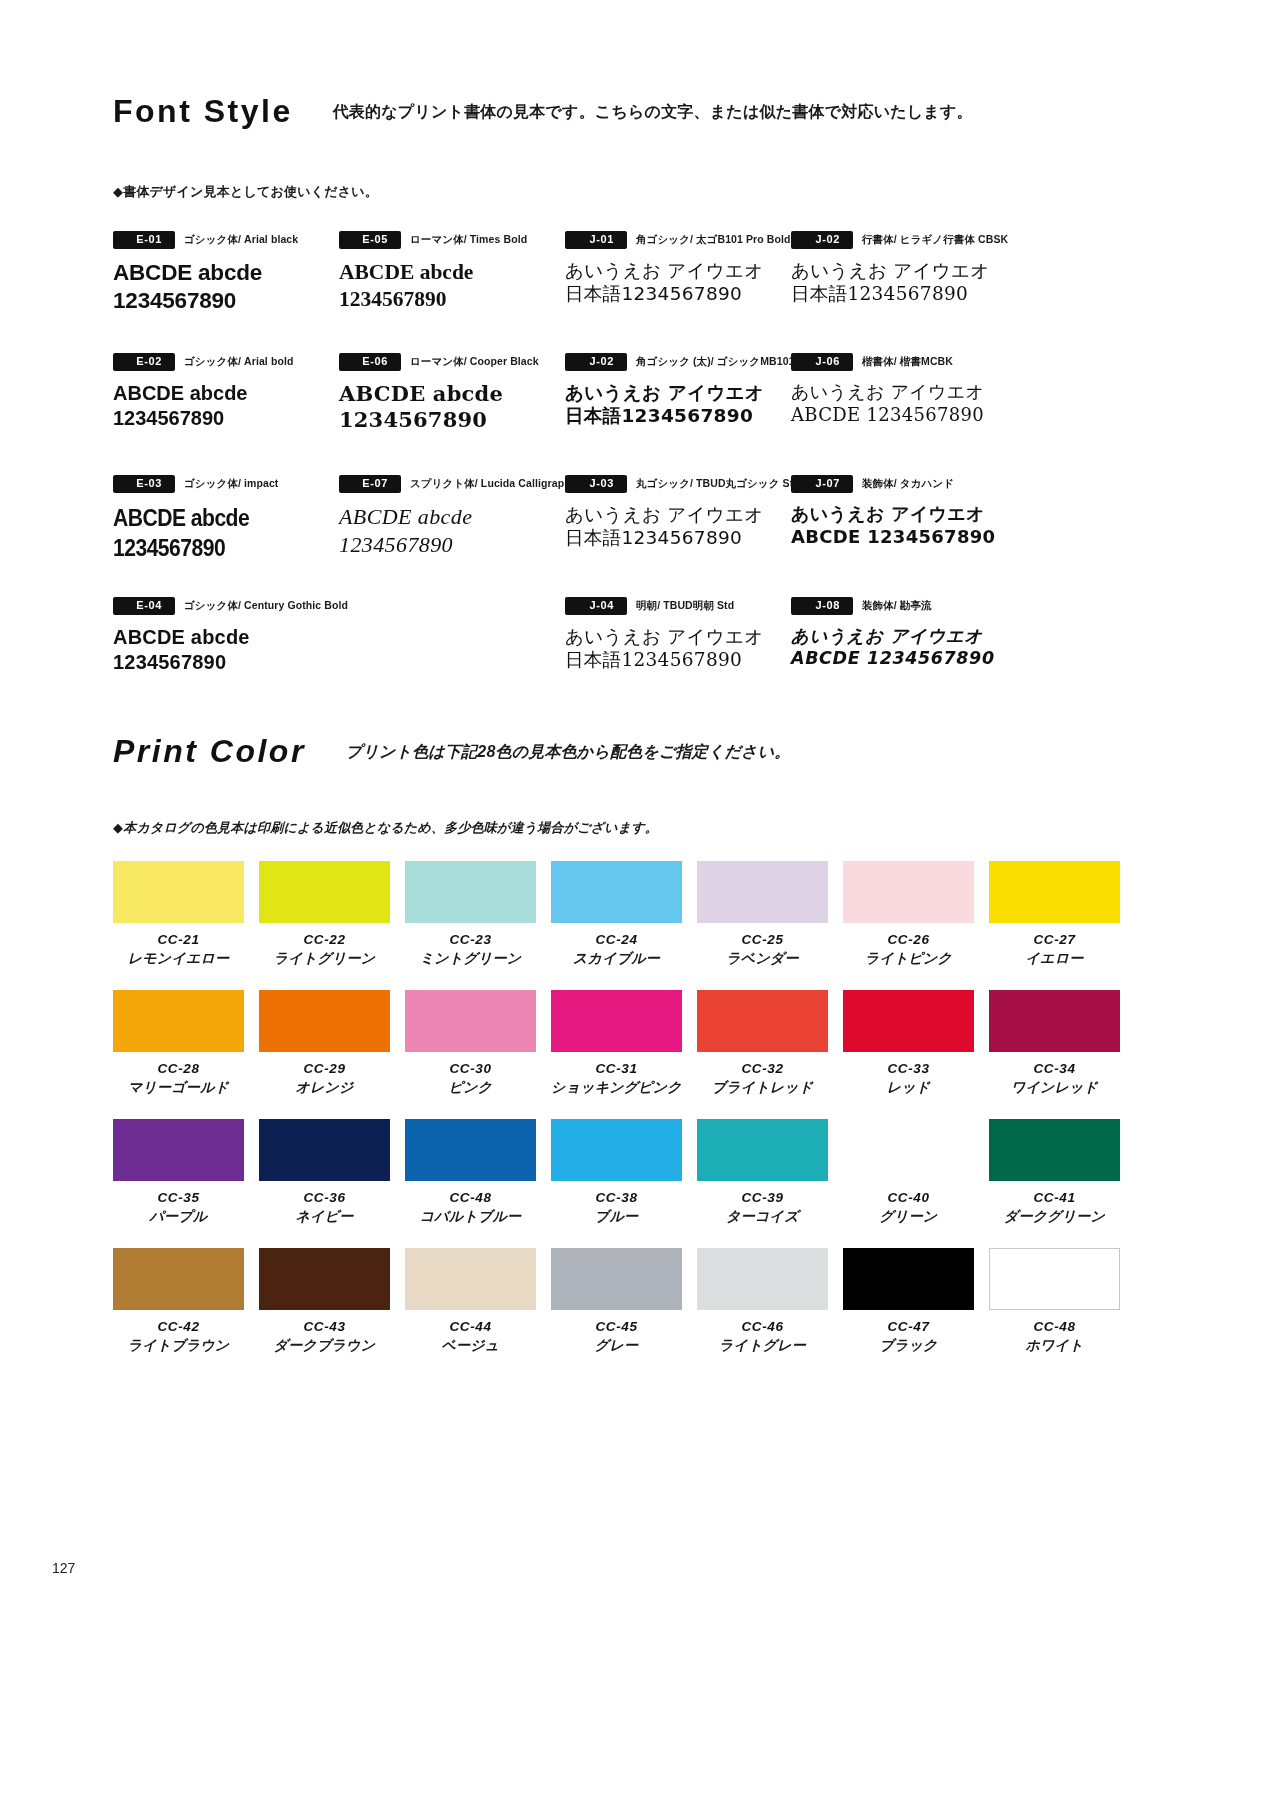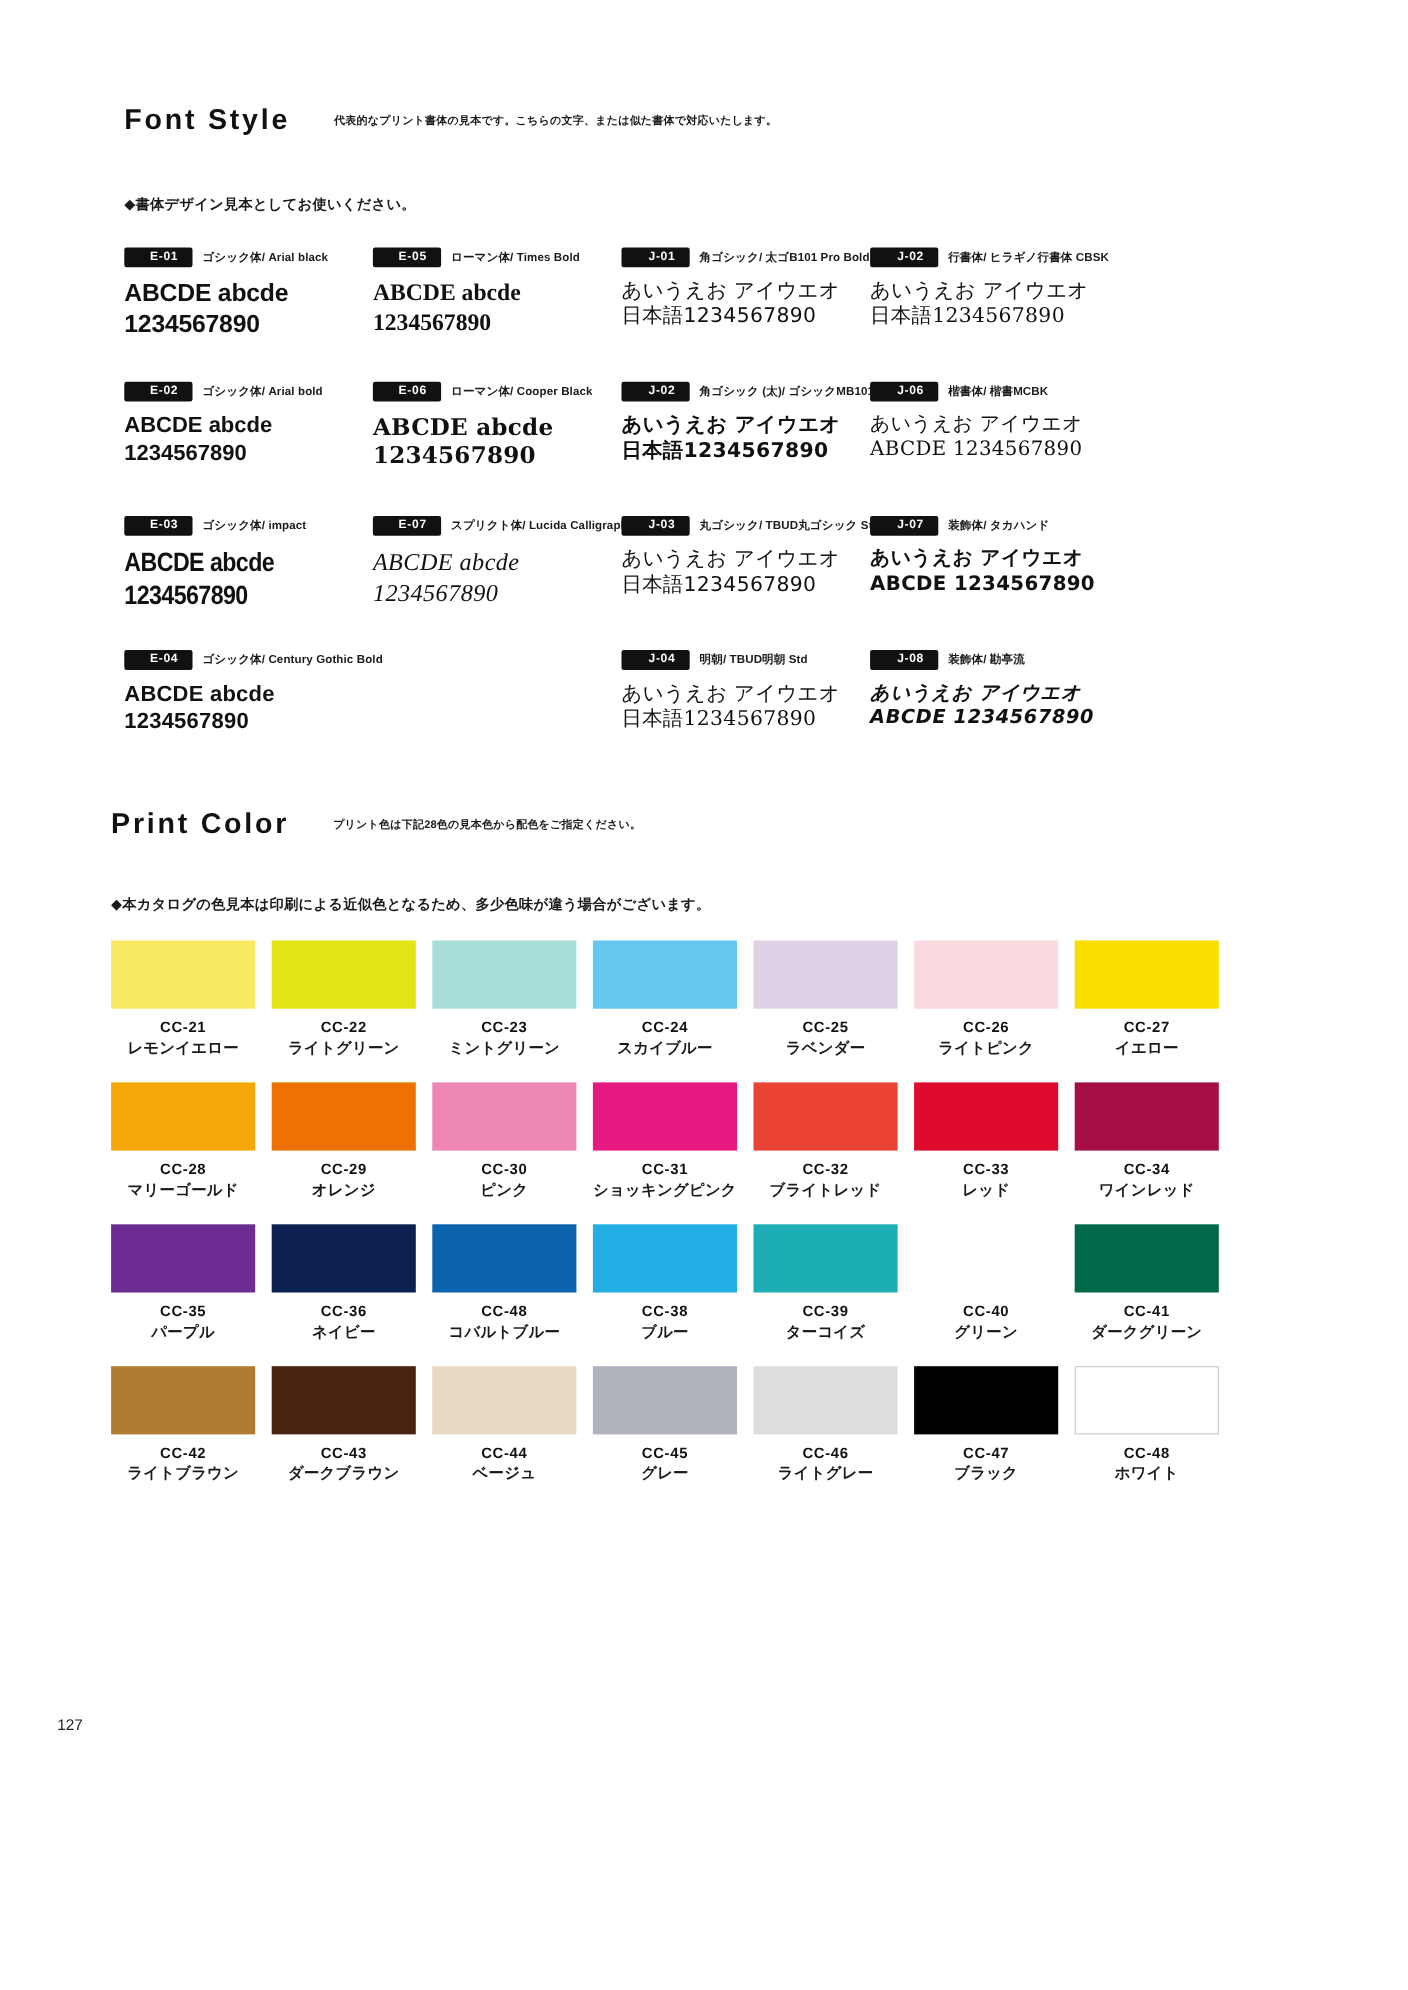--- a/index.html
+++ b/index.html
@@ -10,25 +10,25 @@
     color:#1a1a1a;
     -webkit-font-smoothing:antialiased;
     position:relative;
     overflow:hidden;
   }
   .page{ position:relative; width:1280px; height:1809px; }
 
   
   .section-head{ display:flex; align-items:flex-end; gap:40px; }
   .sec-title{
-    font-size:26px; font-weight:700; letter-spacing:2.5px;
+    font-size:32px; font-weight:700; letter-spacing:2.5px;
     line-height:1; color:#111;
   }
   .sec-note{
-    font-size:10px; font-weight:600; letter-spacing:.2px;
+    font-size:16px; font-weight:600; letter-spacing:.2px;
     color:#1a1a1a; padding-bottom:4px;
   }
   .bullet-note{
     font-size:13px; font-weight:600; color:#1a1a1a; letter-spacing:.2px;
   }
 
   
   #font-style-section{ position:absolute; left:113px; top:95px; width:1060px; }
   #font-note{ margin-top:56px; }
 
@@ -62,21 +62,21 @@
   .s-jgoth{ font-family:"DejaVu Sans",sans-serif; font-weight:400; font-size:18.5px; letter-spacing:.3px;}
   .s-jgothb{ font-family:"DejaVu Sans",sans-serif; font-weight:700; font-size:18.5px; letter-spacing:.3px;}
   .s-jmaru{ font-family:"DejaVu Sans",sans-serif; font-weight:400; font-size:18.5px; letter-spacing:.3px;}
   .s-jmincho{ font-family:"DejaVu Serif",serif; font-weight:400; font-size:18.5px; letter-spacing:.3px;}
   .s-jgyosho{ font-family:"DejaVu Serif",serif; font-weight:400; font-size:18.5px; letter-spacing:.3px;}
   .s-jkaisho{ font-family:"DejaVu Serif",serif; font-weight:400; font-size:18px; letter-spacing:.3px;}
   .s-jdeco1{ font-family:"DejaVu Sans",sans-serif; font-weight:700; font-size:18px; letter-spacing:.3px;}
   .s-jdeco2{ font-family:"DejaVu Sans",sans-serif; font-weight:700; font-size:17.5px; font-style:italic; letter-spacing:.6px;}
 
   
-  #print-color-section{ position:absolute; left:101px; top:735px; width:1060px; }
+  #print-color-section{ position:absolute; left:113px; top:735px; width:1060px;font-style:italic; }
   #color-note{ margin-top:52px; }
 
   .swatch-grid{
     margin-top:24px;
     display:grid;
     grid-template-columns:repeat(7, 131px);
     column-gap:15px;
     row-gap:22px;
   }
   .swatch-cell{ width:131px; }

